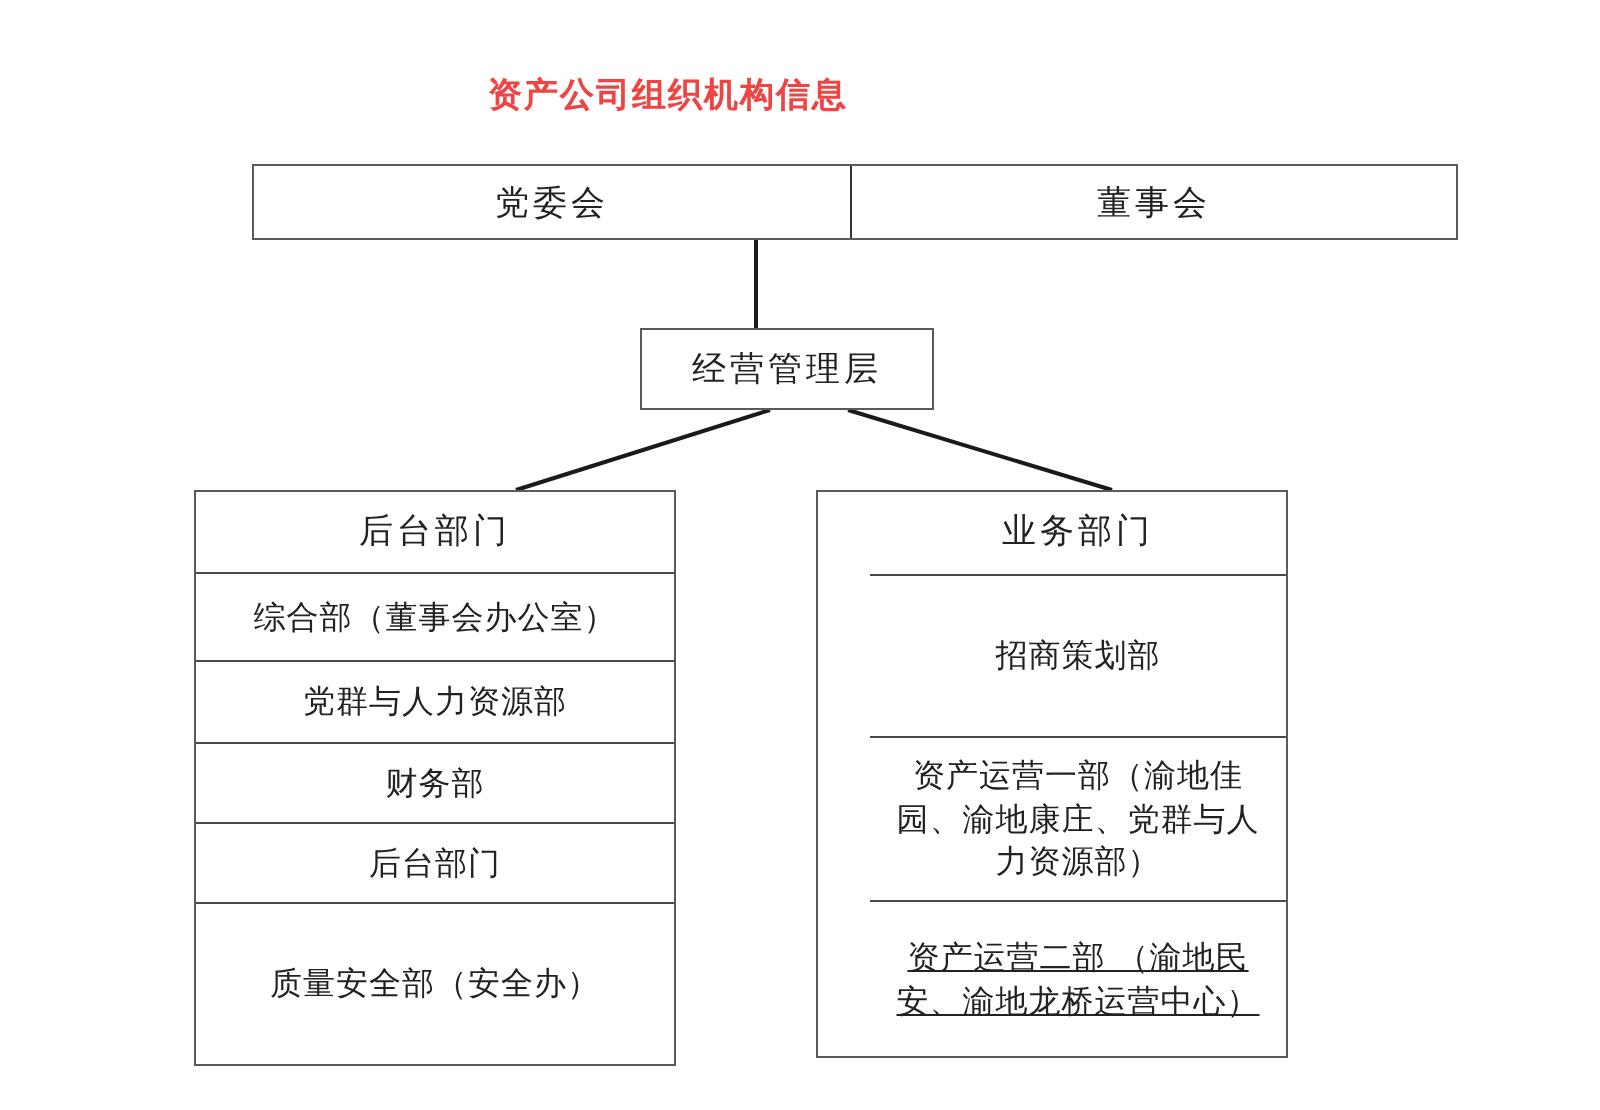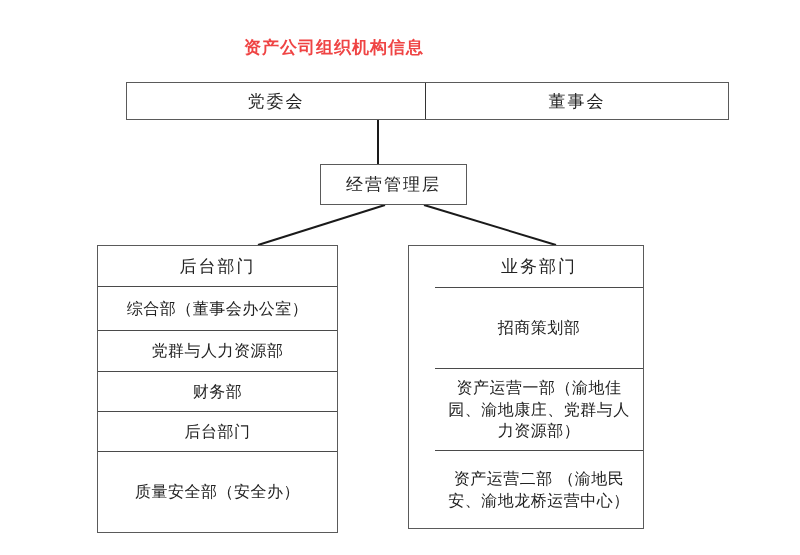--- a/index.html
+++ b/index.html
@@ -141,21 +141,21 @@
   #left-table .r2 { height: 41px; }
   #left-table .r3 { height: 42px; }
   #left-table .r4 { height: 40px; text-align: center; }
   #left-table .r5 { height: 40px; }
   #left-table .r6 { flex: 1 1 auto; }
 
   
   #right-table .r0 { height: 42px; }
   #right-table .r1 { height: 81px; }
   #right-table .r2 { height: 82px; }
-  #right-table .r3 { flex: 1 1 auto; }
+  #right-table .r3 { flex: 1 1 auto; text-decoration: underline; }
 
   
   #connectors {
     position: absolute;
     left: 0;
     top: 0;
     width: 800px;
     height: 555px;
     pointer-events: none;
   }

